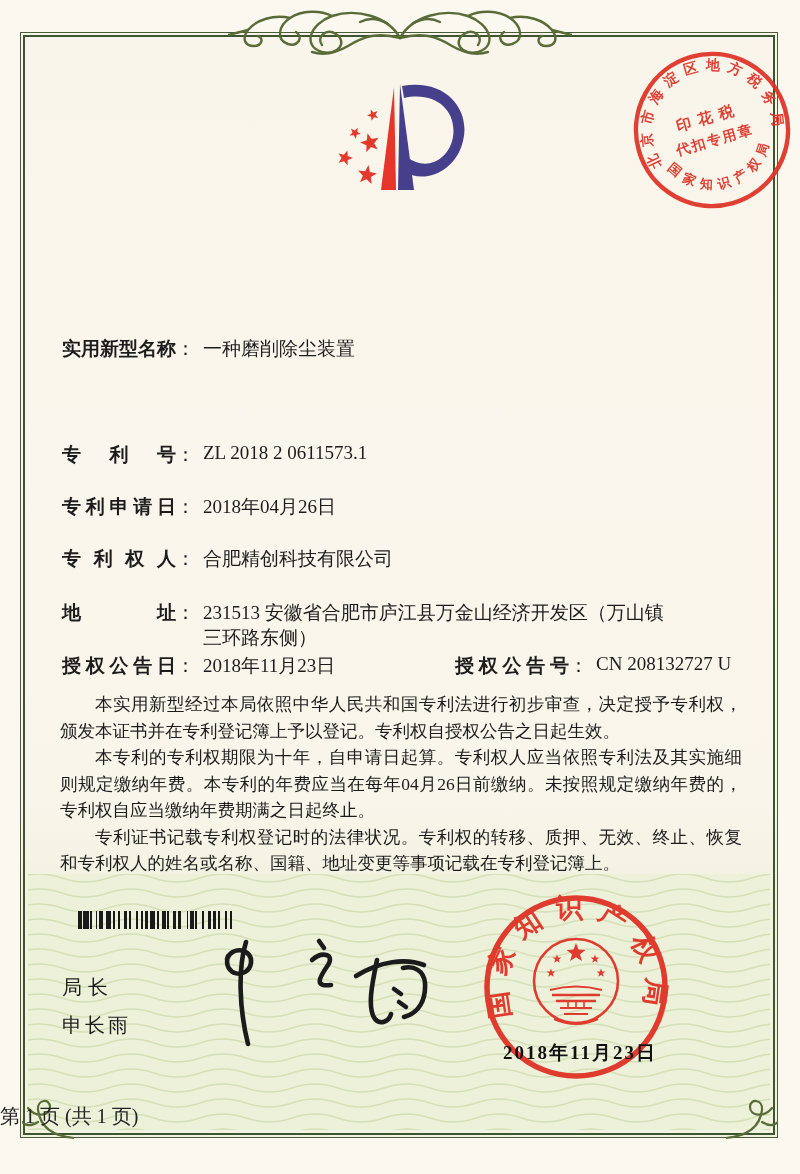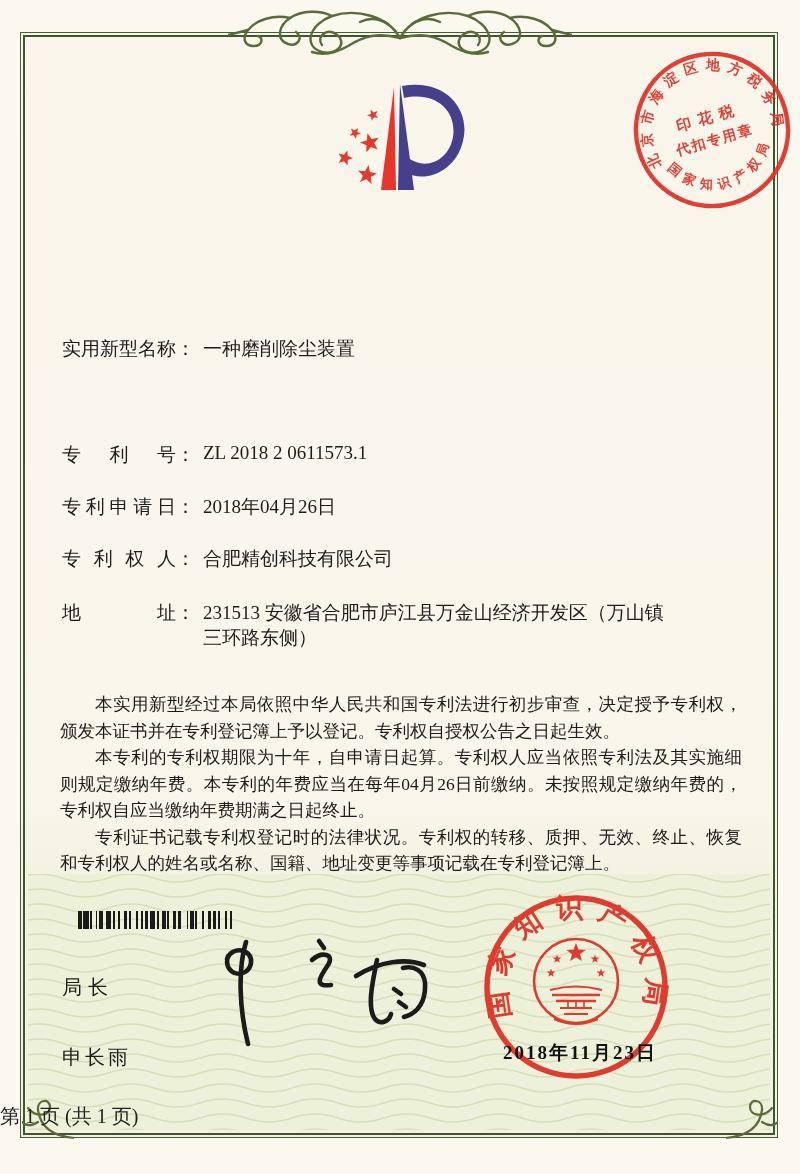--- a/index.html
+++ b/index.html
@@ -11,37 +11,37 @@
            border:1px solid #4a5c38; background:linear-gradient(180deg,#f9f5ea 0%,#faf6ed 40%,#f8f5ea 70%,#f2f2e0 78%); }
   .frame-inner { position:absolute; left:2px; top:2px; right:2px; bottom:2px; border:2px solid #3d5530; }
   .wave-zone { position:absolute; left:3px; right:3px; bottom:3px; height:256px; background:#edf1da; overflow:hidden; }
 
   .abs { position:absolute; }
   .cert-no { left:62px; top:94px; font-size:19px; letter-spacing:2px; color:#1d1d1d; }
   .title { left:0; top:212px; width:100%; text-align:center; font-size:46px; font-weight:bold;
            letter-spacing:11px; color:#161616; }
 
   .field { left:62px; font-size:19px; color:#1c1c1c; white-space:nowrap; }
-  .flabel { display:inline-block; width:114px; text-align:justify; text-align-last:justify; vertical-align:top; }
+  .flabel { display:inline-block; width:114px; text-align:justify; text-align-last:justify; vertical-align:top;font-weight:bold; }
   .fcolon { vertical-align:top; }
   .fvalue { margin-left:8px; vertical-align:top; }
   .fvalue.wrap { display:inline-block; white-space:normal; width:464px; line-height:25px; }
   .field2 { position:absolute; left:393px; top:0; }
 
   .paras { left:60px; top:691px; width:682px; font-size:17.5px; line-height:26.5px;
            text-align:justify; color:#1c1c1c; }
   .paras p { text-indent:2em; }
 
   .barcode { left:78px; top:911px; width:228px; height:18px; font-size:0; white-space:nowrap; overflow:hidden; }
   .barcode i { display:inline-block; height:18px; }
 
   .sig-title { left:62px; top:974px; font-size:20px; letter-spacing:6px; color:#1c1c1c;
                font-family:"Liberation Sans","DejaVu Sans",sans-serif; }
   .sig-name  { left:62px; top:1012px; font-size:20px; letter-spacing:3px; color:#1c1c1c;
-               font-family:"Liberation Sans","DejaVu Sans",sans-serif;margin-top:32px; }
+               font-family:"Liberation Sans","DejaVu Sans",sans-serif; }
   .signature-svg { left:190px; top:934px; }
 
   .seal-top-svg { left:628px; top:46px; opacity:.93; }
   .seal-bottom-svg { left:480px; top:891px; opacity:.95; }
   .seal-date { left:488px; top:1040px; width:184px; text-align:center; font-size:19px;
                letter-spacing:2px; color:#111; font-weight:bold; }
 
   .footer { left:0; top:1103px; width:100%; text-align:left; font-size:20px; color:#222; }
 
   .seal-text { font-family:"Liberation Serif","DejaVu Serif",serif; font-weight:bold; }
@@ -143,20 +143,26 @@
   </div>
   <div class="abs field" style="top:494px">
     <span class="flabel">专利申请日</span><span class="fcolon">：</span><span class="fvalue">2018年04月26日</span>
   </div>
   <div class="abs field" style="top:546px">
     <span class="flabel">专利权人</span><span class="fcolon">：</span><span class="fvalue">合肥精创科技有限公司</span>
   </div>
   <div class="abs field" style="top:600px">
     <span class="flabel">地址</span><span class="fcolon">：</span><span class="fvalue wrap">231513 安徽省合肥市庐江县万金山经济开发区（万山镇三环路东侧）</span>
   </div>
+  <div class="abs field" style="top:653px">
+    <span class="flabel">授权公告日</span><span class="fcolon">：</span><span class="fvalue">2018年11月23日</span>
+    <span class="field2">
+      <span class="flabel">授权公告号</span><span class="fcolon">：</span><span class="fvalue">CN 208132727 U</span>
+    </span>
+  </div>
 
   <div class="abs paras">
     <p>本实用新型经过本局依照中华人民共和国专利法进行初步审查，决定授予专利权，颁发本证书并在专利登记簿上予以登记。专利权自授权公告之日起生效。</p>
     <p>本专利的专利权期限为十年，自申请日起算。专利权人应当依照专利法及其实施细则规定缴纳年费。本专利的年费应当在每年04月26日前缴纳。未按照规定缴纳年费的，专利权自应当缴纳年费期满之日起终止。</p>
     <p>专利证书记载专利权登记时的法律状况。专利权的转移、质押、无效、终止、恢复和专利权人的姓名或名称、国籍、地址变更等事项记载在专利登记簿上。</p>
   </div>
 
   <div id="barcode" class="abs barcode"><i style="width: 3.5px; background: rgb(26, 26, 26);"></i><i style="width: 1.75px; background: transparent;"></i><i style="width: 5.25px; background: rgb(26, 26, 26);"></i><i style="width: 1.75px; background: transparent;"></i><i style="width: 1.75px; background: rgb(26, 26, 26);"></i><i style="width: 3.5px; background: transparent;"></i><i style="width: 1.75px; background: rgb(26, 26, 26);"></i><i style="width: 1.75px; background: transparent;"></i><i style="width: 3.5px; background: rgb(26, 26, 26);"></i><i style="width: 3.5px; background: transparent;"></i><i style="width: 5.25px; background: rgb(26, 26, 26);"></i><i style="width: 1.75px; background: transparent;"></i><i style="width: 1.75px; background: rgb(26, 26, 26);"></i><i style="width: 3.5px; background: transparent;"></i><i style="width: 1.75px; background: rgb(26, 26, 26);"></i><i style="width: 3.5px; background: transparent;"></i><i style="width: 3.5px; background: rgb(26, 26, 26);"></i><i style="width: 1.75px; background: transparent;"></i><i style="width: 1.75px; background: rgb(26, 26, 26);"></i><i style="width: 5.25px; background: transparent;"></i><i style="width: 1.75px; background: rgb(26, 26, 26);"></i><i style="width: 3.5px; background: transparent;"></i><i style="width: 1.75px; background: rgb(26, 26, 26);"></i><i style="width: 1.75px; background: transparent;"></i><i style="width: 3.5px; background: rgb(26, 26, 26);"></i><i style="width: 1.75px; background: transparent;"></i><i style="width: 5.25px; background: rgb(26, 26, 26);"></i><i style="width: 1.75px; background: transparent;"></i><i style="width: 1.75px; background: rgb(26, 26, 26);"></i><i style="width: 3.5px; background: transparent;"></i><i style="width: 3.5px; background: rgb(26, 26, 26);"></i><i style="width: 1.75px; background: transparent;"></i><i style="width: 1.75px; background: rgb(26, 26, 26);"></i><i style="width: 3.5px; background: transparent;"></i><i style="width: 3.5px; background: rgb(26, 26, 26);"></i><i style="width: 1.75px; background: transparent;"></i><i style="width: 3.5px; background: rgb(26, 26, 26);"></i><i style="width: 5.25px; background: transparent;"></i><i style="width: 1.75px; background: rgb(26, 26, 26);"></i><i style="width: 1.75px; background: transparent;"></i><i style="width: 3.5px; background: rgb(26, 26, 26);"></i><i style="width: 1.75px; background: transparent;"></i><i style="width: 1.75px; background: rgb(26, 26, 26);"></i><i style="width: 5.25px; background: transparent;"></i><i style="width: 1.75px; background: rgb(26, 26, 26);"></i><i style="width: 3.5px; background: transparent;"></i><i style="width: 3.5px; background: rgb(26, 26, 26);"></i><i style="width: 1.75px; background: transparent;"></i><i style="width: 3.5px; background: rgb(26, 26, 26);"></i><i style="width: 1.75px; background: transparent;"></i><i style="width: 1.75px; background: rgb(26, 26, 26);"></i><i style="width: 5.25px; background: transparent;"></i><i style="width: 1.75px; background: rgb(26, 26, 26);"></i><i style="width: 3.5px; background: transparent;"></i><i style="width: 1.75px; background: rgb(26, 26, 26);"></i></div>
 
   <div class="abs sig-title">局长</div>

